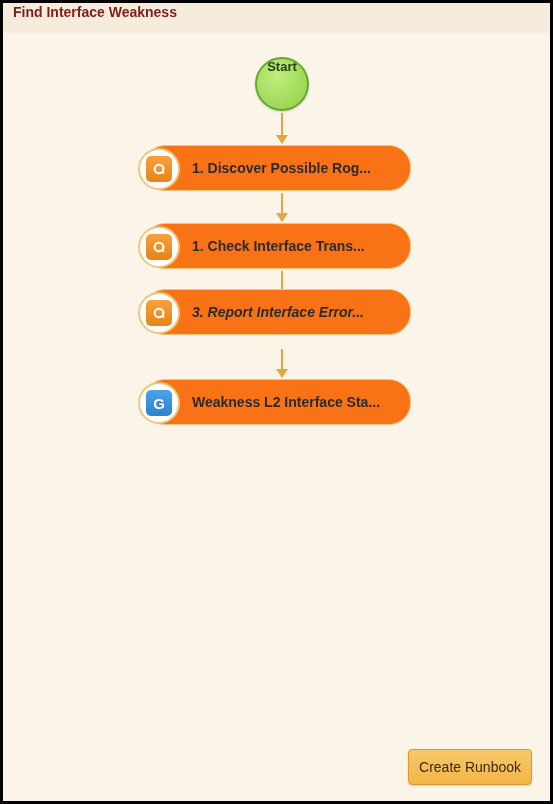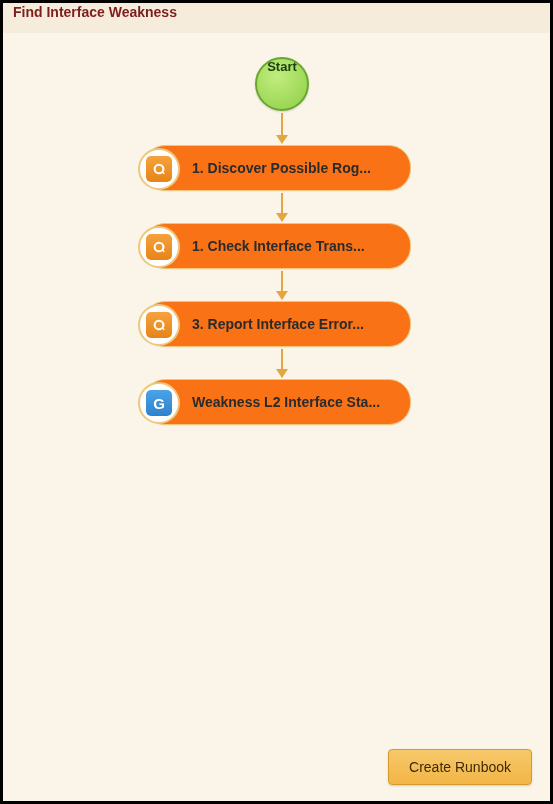--- a/index.html
+++ b/index.html
@@ -100,21 +100,21 @@
     background: linear-gradient(#4aa3e8, #2d82cc);
     border-radius: 5px;
     display:flex; align-items:center; justify-content:center;
     color:#fff; font-weight:700; font-size:15px;
   }
   .footer-btn {
     position: absolute;
     right: 18px;
     bottom: 16px;
     height: 36px;
-    padding: 0 20px;
+    padding: 0 10px;
     background: linear-gradient(#f7c86a, #f2b546);
     border: 1px solid #d69a2e;
     border-radius: 4px;
     font-size: 14px;
     color: #3d2a09;
     cursor: pointer;
     box-shadow: 0 1px 2px rgba(0,0,0,0.15);
   }
 </style>
 </head>
@@ -149,21 +149,21 @@
       <div class="step-icon orange">
         <div class="ibox">
             <svg viewBox="0 0 24 24">
               <path fill="#fff" d="M12 4a8 8 0 1 0 5.3 14l2 2 1.4-1.4-2-2A8 8 0 0 0 12 4zm0 3a5 5 0 1 1 0 10 5 5 0 0 1 0-10z"></path>
             </svg>
           </div>
       </div>
       <span>1. Check Interface Trans...</span>
     </div>
 
-    <div class="step-node" style="top:268px;">
+    <div class="step-node" style="top:256px;font-style:italic;">
       <div class="step-icon orange">
         <div class="ibox">
             <svg viewBox="0 0 24 24">
               <path fill="#fff" d="M12 4a8 8 0 1 0 5.3 14l2 2 1.4-1.4-2-2A8 8 0 0 0 12 4zm0 3a5 5 0 1 1 0 10 5 5 0 0 1 0-10z"></path>
             </svg>
           </div>
       </div>
       <span>3. Report Interface Error...</span>
     </div>
 

